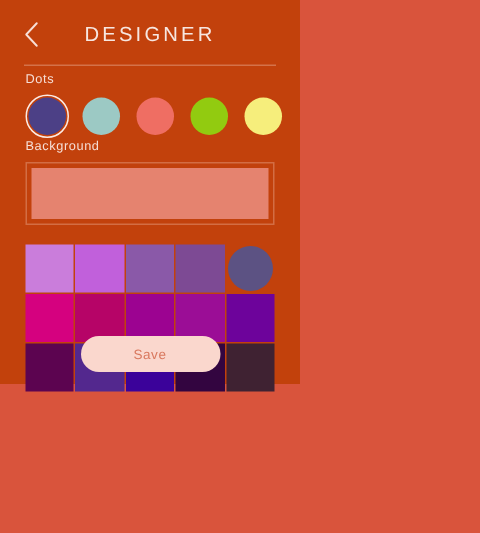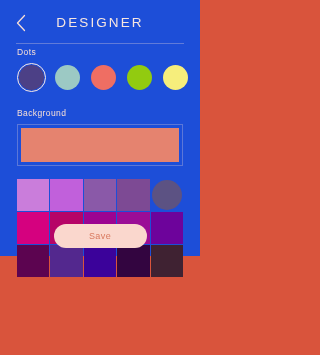--- a/index.html
+++ b/index.html
@@ -11,21 +11,21 @@
     height: 355px;
     overflow: hidden;
     background: #d9543c;
     font-family: "Liberation Sans", sans-serif;
     -webkit-font-smoothing: antialiased;
   }
   .screen {
     position: relative;
     width: 200px;
     height: 256px;
-    background: #1d4ed8;
+    background: #c2410c;
     box-sizing: border-box;
   }
 
   
   .header {
     position: relative;
     height: 44px;
     display: flex;
     align-items: center;
   }
@@ -94,21 +94,21 @@
     content: "";
     position: absolute;
     left: 0; top: 0;
     width: 27px;
     height: 27px;
     border: 1px solid #fbeae4;
     border-radius: 50%;
   }
 
   
-  .bg-label { margin-top: 16px; }
+  .bg-label { }
   .bg-swatch-frame {
     margin: 6px 0 0 17px;
     width: 166px;
     height: 42px;
     border: 1px solid rgba(255, 225, 214, 0.28);
     box-sizing: border-box;
     padding: 3px;
     cursor: pointer;
   }
   .bg-swatch {

